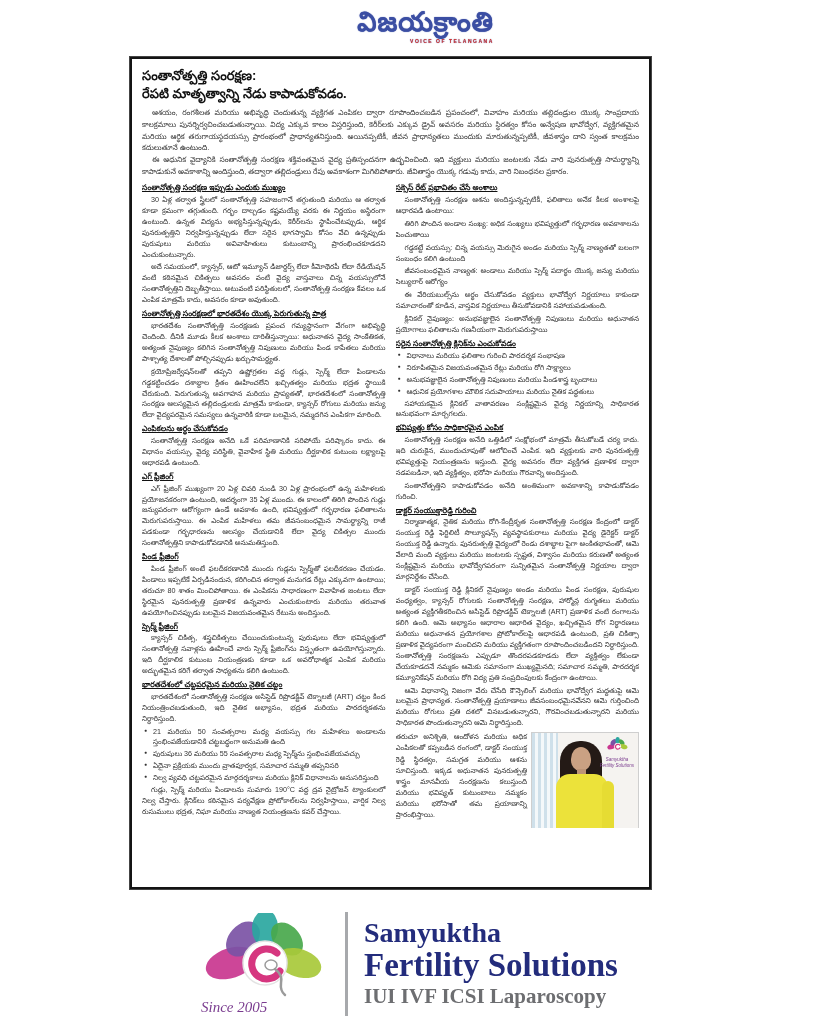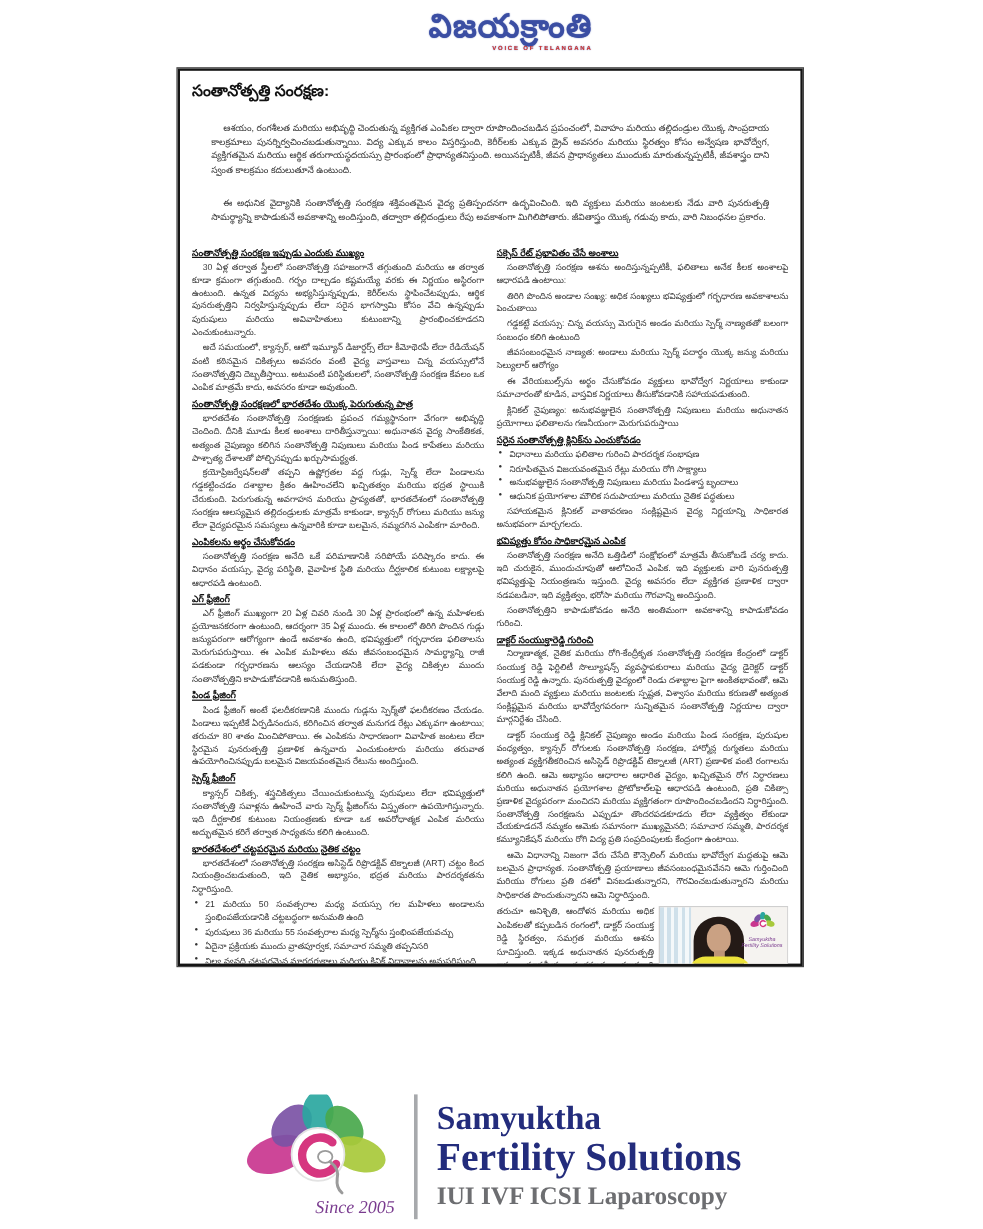--- a/index.html
+++ b/index.html
@@ -7,26 +7,26 @@
               font-family:"Liberation Sans", sans-serif; color:#1c1c1c; }
 
   
   .masthead { position:absolute; top:8px; left:16px; width:819px; text-align:center; }
   .masthead-title { display:inline-block; font-weight:bold; font-size:27px; letter-spacing:1px;
                     color:#3b4ea3; line-height:1.1; text-shadow:0 0 1px #3b4ea3; }
   .masthead-tagline { display:block; text-align:right; font-size:5px; letter-spacing:1.5px;
                       color:#d8342a; font-weight:bold; margin-top:1px; }
 
   
-  .article-box { position:absolute; left:148px; top:57px; width:521px; height:748px;
+  .article-box { position:absolute; left:130px; top:57px; width:521px; height:832px;
                  border:2px solid #141414; outline:1px solid #444; padding:8px 10px 6px 10px;
                  overflow:hidden; background:#fff; }
   .article-title { font-weight:bold; font-size:13px; line-height:1.4; color:#111; margin-bottom:4px; }
   .intro { font-size:7.5px; line-height:1.55; text-align:justify; color:#333; }
-  .intro p { text-indent:10px; margin:16px; }
+  .intro p { text-indent:10px; margin:0; }
   .columns { display:flex; gap:10px; margin-top:3px; height:648px; overflow:hidden; }
   .col { width:50%; font-size:7.2px; line-height:1.52; color:#333; overflow:hidden; }
   .sec-h { font-weight:bold; font-size:7.7px; color:#111; margin:2px 0 1px 0;text-decoration:underline; }
   .col p { text-align:justify; text-indent:9px; margin:0 0 2px 0; }
   .bullet { text-align:justify; padding-left:11px; position:relative; margin:0 0 1px 0; }
   .bullet::before { content:"●"; position:absolute; left:2px; top:0; font-size:5px; }
 
   
   .photo-row { overflow:hidden; margin-top:1px; }
   .photo-frame { float:right; width:108px; height:100px; margin:1px 0 2px 4px;
@@ -43,21 +43,21 @@
            border-radius:14px 14px 0 0; }
   .dress-arm { position:absolute; left:70px; top:48px; width:12px; height:52px; background:#e6dc33;
            border-radius:8px 8px 0 0; }
   .photo-logo { position:absolute; right:3px; top:4px; width:36px; text-align:center; }
   .photo-logo-text { font-size:4.5px; font-style:italic; color:#7a3c8f; line-height:1.2; display:block; }
   .side-text { font-size:7.2px; line-height:1.55; text-align:justify; color:#333; }
 
   
   .brand { position:absolute; top:912px; left:0; width:819px; display:flex;
            justify-content:center; align-items:center; gap:16px; }
-  .brand-logo-wrap { text-align:right; }
+  .brand-logo-wrap { text-align:left; }
   .since { display:block; font-family:"Liberation Serif", serif; font-style:italic;
            font-size:15px; color:#7a3c8f; margin-top:-4px; }
   .brand-divider { width:3px; height:104px; background:#a7a9ac; }
   .brand-text { text-align:left; font-family:"Liberation Serif", serif; font-weight:bold; }
   .brand-name1 { font-size:28px; color:#232c7c; line-height:1.05; }
   .brand-name2 { font-size:33px; color:#232c7c; line-height:1.05; }
   .brand-services { font-size:21px; color:#6d6e71; line-height:1.2; margin-top:2px; }
 </style>
 </head>
 <body>
@@ -65,20 +65,21 @@
 <div class="masthead">
   <span class="masthead-title">
     <span>విజయక్రాంతి</span>
     <span class="masthead-tagline">VOICE OF TELANGANA</span>
   </span>
 </div>
 
 <div class="article-box">
   <div class="article-title">
     <div>సంతానోత్పత్తి సంరక్షణ:</div>
+    <div>రేపటి మాతృత్వాన్ని నేడు కాపాడుకోవడం.</div>
   </div>
 
   <div class="intro" id="intro">
       <p>ఆశయం, రంగశీలత మరియు అభివృద్ధి చెందుతున్న వ్యక్తిగత ఎంపికల ద్వారా రూపొందించబడిన ప్రపంచంలో, వివాహం మరియు తల్లిదండ్రుల యొక్క సాంప్రదాయ కాలక్రమాలు పునర్నిర్వచించబడుతున్నాయి. విద్య ఎక్కువ కాలం విస్తరిస్తుంది, కెరీర్‌లకు ఎక్కువ డ్రైవ్ అవసరం మరియు స్థిరత్వం కోసం అన్వేషణ భావోద్వేగ, వ్యక్తిగతమైన మరియు ఆర్థిక తరుగాయస్థదయస్సు ప్రారంభంలో ప్రాధాన్యతనిస్తుంది. అయినప్పటికీ, జీవన ప్రాధాన్యతలు ముందుకు మారుతున్నప్పటికీ, జీవశాస్త్రం దాని స్వంత కాలక్రమం కదులుతూనే ఉంటుంది.</p>
       <p>ఈ అధునిక వైద్యానికి సంతానోత్పత్తి సంరక్షణ శక్తివంతమైన వైద్య ప్రతిస్పందనగా ఉద్భవించింది. ఇది వ్యక్తులు మరియు జంటలకు నేడు వారి పునరుత్పత్తి సామర్థ్యాన్ని కాపాడుకునే అవకాశాన్ని అందిస్తుంది, తద్వారా తల్లిదండ్రులు రేపు అవకాశంగా మిగిలిపోతారు. జీవితాస్త్రం యొక్క గడువు కాదు, వారి నిబంధనల ప్రకారం.</p>
     </div>
 
   <div class="columns">
     <div class="col" id="left-col">
         <div class="sec-h">సంతానోత్పత్తి సంరక్షణ ఇప్పుడు ఎందుకు ముఖ్యం</div>

